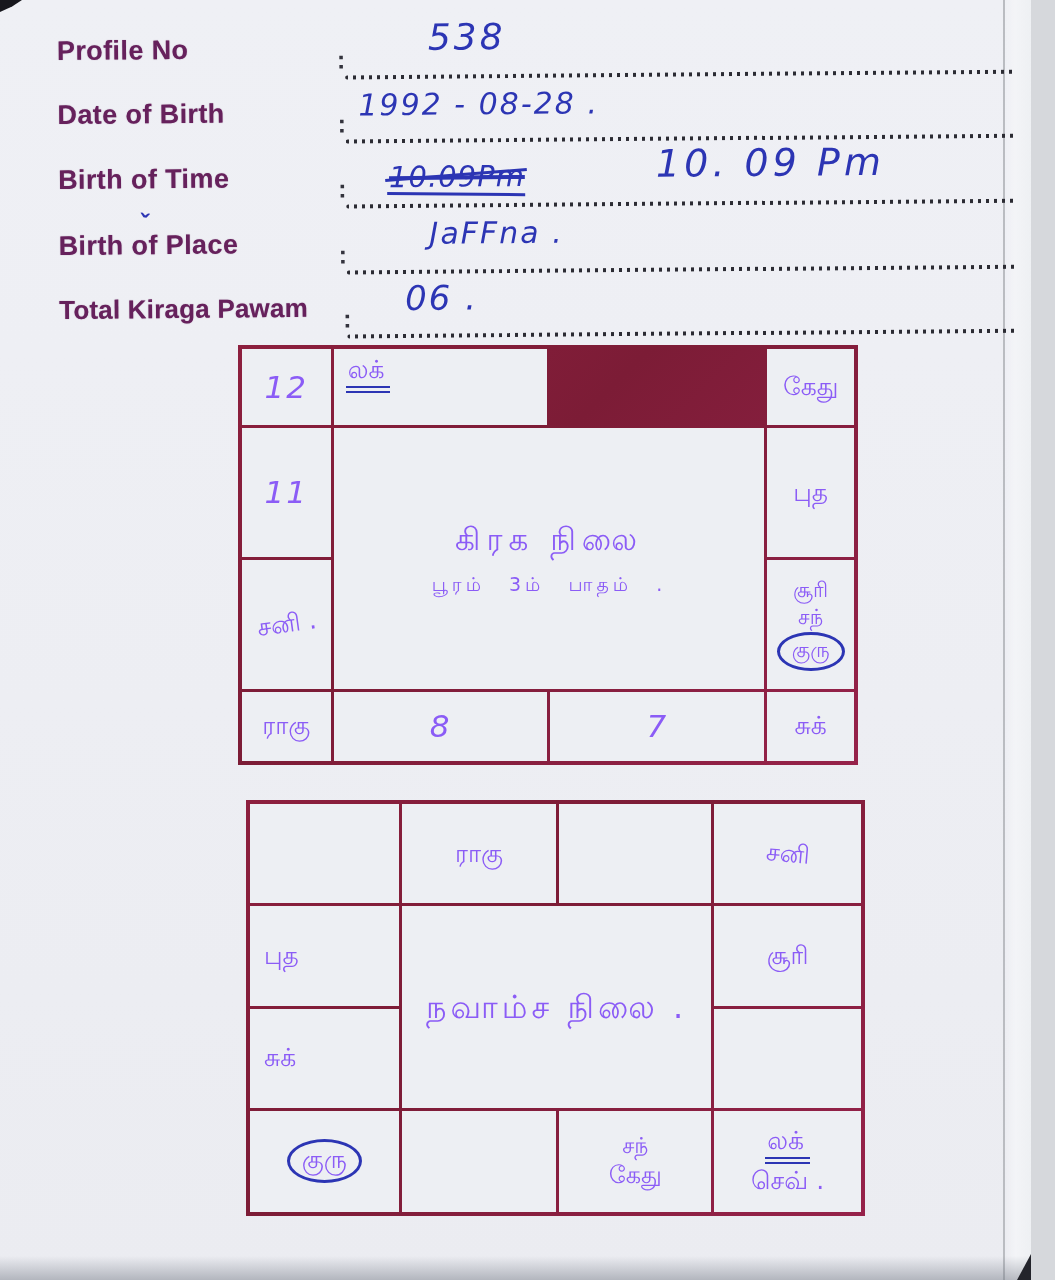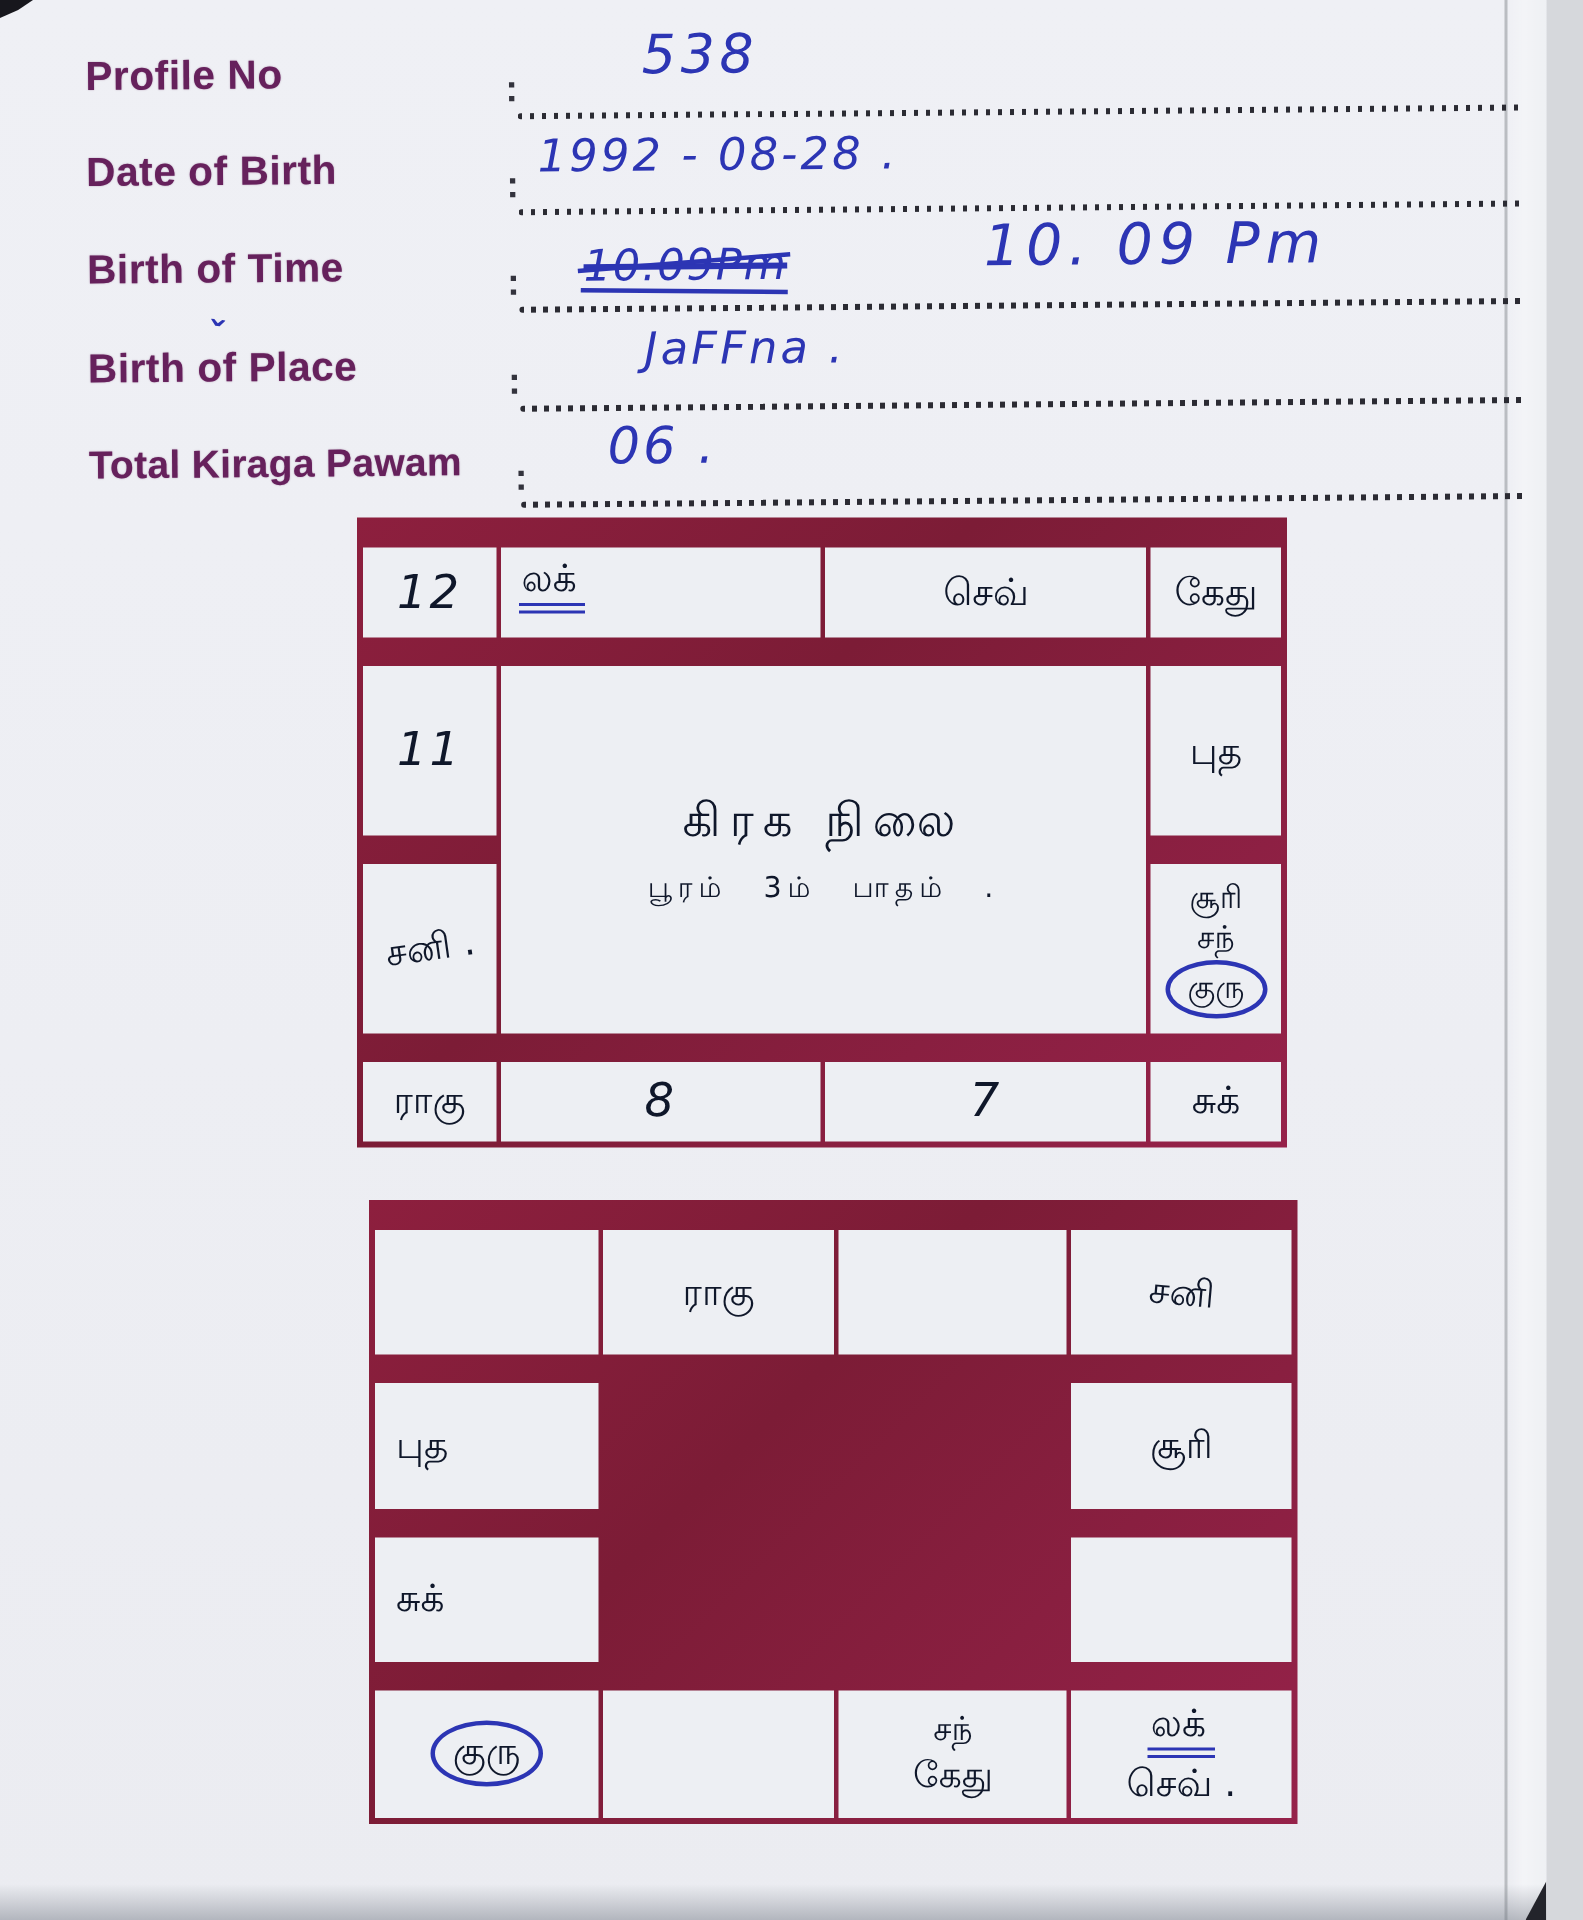--- a/index.html
+++ b/index.html
@@ -47,21 +47,21 @@
     border-top:3px solid #2c35b4; transform:rotate(-4deg); }
   .struck::after { content:""; position:absolute; left:-2px; right:0; bottom:-2px;
     border-top:3px solid #2c35b4; transform:rotate(1deg); }
   .pen-mark { position:absolute; left:138px; top:-22px; color:#2c35b4;
     font-size:26px; font-weight:bold; transform:rotate(8deg); }
 
   
   .chart { position:absolute; display:grid; gap:3px; padding:4px;
     background:linear-gradient(135deg,#8d1f3e 0%, #7c1c36 40%, #96224a 100%); }
   .chart .cell { background:#edeff3; display:flex; align-items:center; justify-content:center;
-    color:#0f172a; font-family:"DejaVu Sans", sans-serif; font-size:25px; line-height:1.2;margin-top:16px; }
+    color:#8b5cf6; font-family:"DejaVu Sans", sans-serif; font-size:25px; line-height:1.2; }
   #rasi-chart { left:238px; top:345px; width:612px; height:412px;
     grid-template-columns:90fr 217fr 217fr 88fr;
     grid-template-rows:78fr 132fr 131fr 71fr; }
   #navamsa-chart { left:246px; top:800px; width:611px; height:408px;
     grid-template-columns:151fr 157fr 154fr 149fr;
     grid-template-rows:100fr 100fr 100fr 102fr; }
 
   .num { font-size:31px; letter-spacing:2px; font-style:italic; }
   .tilt-l { transform:rotate(-8deg); }
   .tilt-r { transform:rotate(5deg); }
@@ -130,23 +130,20 @@
   </div>
 
   <div class="chart" id="rasi-chart">
 
     <div class="cell" style="grid-area:1/1">
       <span class="num">12</span>
     </div>
     <div class="cell top-left-align" style="grid-area:1/2">
       <span class="dbl-underline">லக்</span>
     </div>
-    <div class="cell" style="grid-area:1/3">
-      <span>செவ்</span>
-    </div>
     <div class="cell md" style="grid-area:1/4">
       <span>கேது</span>
     </div>
 
     <div class="cell" style="grid-area:2/1">
       <span class="num">11</span>
     </div>
     <div class="cell center-title" style="grid-column:2/4; grid-row:2/4">
       <span class="t1">கிரக நிலை</span>
       <span class="t2">பூரம் 3ம் பாதம் .</span>
@@ -187,20 +184,23 @@
       <span>ராகு</span>
     </div>
     <div class="cell" style="grid-area:1/3"></div>
     <div class="cell" style="grid-area:1/4">
       <span class="tilt-r">சனி</span>
     </div>
 
     <div class="cell left-align" style="grid-area:2/1">
       <span>புத</span>
     </div>
+    <div class="cell center-title" style="grid-column:2/4; grid-row:2/4">
+      <span class="t1">நவாம்ச நிலை .</span>
+    </div>
     <div class="cell" style="grid-area:2/4">
       <span>சூரி</span>
     </div>
 
     <div class="cell left-align" style="grid-area:3/1">
       <span>சுக்</span>
     </div>
     <div class="cell" style="grid-area:3/4"></div>
 
     <div class="cell" style="grid-area:4/1">

